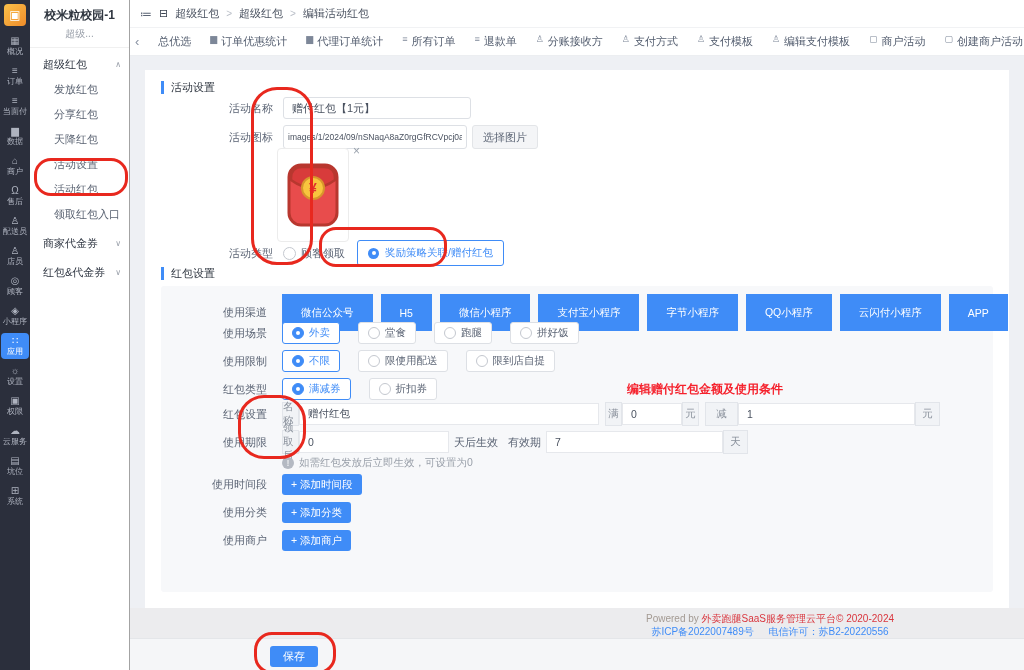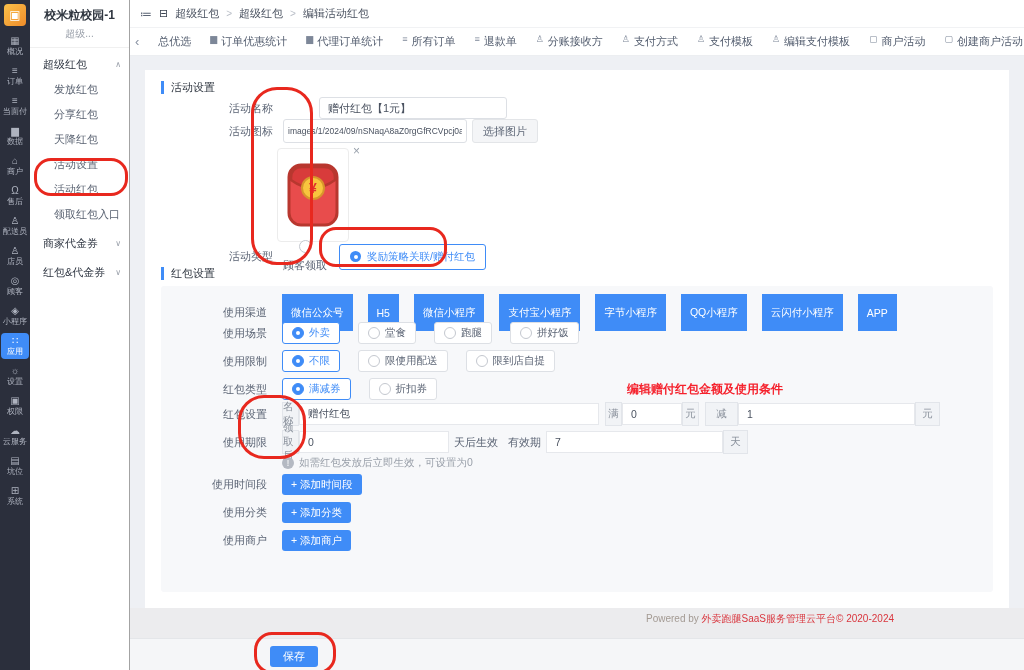--- a/index.html
+++ b/index.html
@@ -44,47 +44,47 @@
   .tab .tic{font-size:9px;color:#7d8798;}
 
   
   .card{position:absolute;left:145px;top:70px;width:864px;height:538px;background:#fff;z-index:1;}
   .sec-title{position:absolute;left:16px;display:flex;align-items:center;font-size:11px;
              font-weight:normal;color:#2f3640;}
   .sec-bar{width:3px;height:13px;background:#3f8cf7;margin-right:7px;}
   .sec1{top:10px;} .sec2{top:196px;}
   .frow{position:absolute;left:0;display:flex;align-items:center;padding-left:16px;}
   .flabel{width:112px;text-align:right;padding-right:10px;font-size:11px;color:#5c6575;flex:none;}
-  .row-name{top:27px;} .row-icon{top:49px;} .row-type{top:170px;}
+  .row-name{top:27px;} .row-icon{top:55px;} .row-type{top:170px;}
   .inp{height:20px;border:1px solid #dde0e5;border-radius:3px;font-size:11px;color:#4a5260;
        padding:0 8px;box-sizing:content-box;background:#fff;}
-  .name-inp{width:170px;margin-left:36px;}
+  .name-inp{width:170px;}
   .icon-inp{width:174px;font-size:8.5px;padding:0 4px;height:22px;}
   .choose-btn{margin-left:5px;height:24px;padding:0 10px;background:#f4f5f7;border:1px solid #e3e5e8;
               border-radius:3px;font-size:11px;color:#5c6575;cursor:pointer;}
   .preview{position:absolute;left:132px;top:78px;width:70px;height:92px;border:1px solid #ececec;
            border-radius:4px;background:#fff;display:flex;align-items:center;justify-content:center;}
   .close-x{position:absolute;left:208px;top:74px;font-size:12px;color:#98a0ab;cursor:pointer;}
-  .type-opt1{display:flex;align-items:center;gap:5px;font-size:11px;color:#5c6575;cursor:pointer;flex-direction:column;}
+  .type-opt1{display:flex;align-items:center;gap:5px;font-size:11px;color:#5c6575;cursor:pointer;}
   .radio-circ{width:11px;height:11px;border:1px solid #c4c8cf;border-radius:50%;background:#fff;flex:none;}
   .type-opt2{margin-left:12px;display:flex;align-items:center;gap:6px;height:24px;padding:0 10px;
              border:1px solid #3f8cf7;border-radius:3px;color:#3f8cf7;font-size:10.5px;background:#fff;cursor:pointer;}
   .radio-dot{width:11px;height:11px;border-radius:50%;background:#3f8cf7;position:relative;flex:none;}
   .radio-dot::after{content:"";position:absolute;left:3.5px;top:3.5px;width:4px;height:4px;
                     border-radius:50%;background:#fff;}
 
   
   .panel{position:absolute;left:16px;top:216px;width:832px;height:306px;background:#f7f8fa;border-radius:3px;}
   .prow{position:absolute;left:0;width:100%;display:flex;align-items:center;box-sizing:border-box;}
   .plabel{width:106px;text-align:right;padding-right:15px;font-size:11px;color:#5c6575;flex:none;}
   .pr-channel{top:8px;} .pr-scene{top:36px;} .pr-limit{top:64px;} .pr-ptype{top:92px;}
   .pr-config{top:116px;} .pr-period{top:144px;} .pr-note{top:170px;}
   .pr-time{top:188px;} .pr-cat{top:216px;} .pr-mer{top:244px;}
-  .chan{height:37px;padding:0 9px;background:#3f8cf7;color:#fff;font-size:10.5px;display:flex;
-        align-items:center;margin-right:15px;cursor:pointer;flex:none;}
+  .chan{height:37px;padding:0 19px;background:#3f8cf7;color:#fff;font-size:10.5px;display:flex;
+        align-items:center;margin-right:8px;cursor:pointer;flex:none;}
   .opt{display:flex;align-items:center;gap:5px;height:20px;padding:0 9px;border:1px solid #dde0e5;
        border-radius:3px;background:#fff;font-size:10.5px;color:#5c6575;margin-right:18px;cursor:pointer;flex:none;}
   .opt .rc{width:10px;height:10px;border:1px solid #c4c8cf;border-radius:50%;background:#fff;flex:none;position:relative;}
   .opt.sel{border-color:#3f8cf7;color:#3f8cf7;}
   .opt.sel .rc{background:#3f8cf7;border-color:#3f8cf7;}
   .opt.sel .rc::after{content:"";position:absolute;left:3px;top:3px;width:4px;height:4px;border-radius:50%;background:#fff;}
   .red-hint{margin-left:172px;font-size:12px;font-weight:bold;color:#f5222d;}
   .addon{height:24px;display:flex;align-items:center;justify-content:center;background:#f1f3f6;
          border:1px solid #e2e5ea;font-size:10.5px;color:#8a919c;box-sizing:border-box;flex:none;}
   .pi{height:22px;border:1px solid #e6e8ec;font-size:10.5px;color:#4a5260;padding:0 8px;
@@ -417,20 +417,24 @@
       <span class="plabel">使用商户</span>
       <button class="add-btn">+ 添加商户</button>
     </div>
   </div>
 </div>
 
 <div class="footer">
   <div class="f1">
     <span>Powered by </span><span class="red">外卖跑腿SaaS服务管理云平台© 2020-2024</span>
   </div>
+  <div class="f2">
+    <a>苏ICP备2022007489号</a>
+    <a>电信许可：苏B2-20220556</a>
+  </div>
 </div>
 
 <div class="bottom-bar">
   <button class="save-btn">保存</button>
 </div>
 
 <div class="ann ann1"></div>
 <div class="ann ann2"></div>
 <div class="ann ann3"></div>
 <div class="ann ann4"></div>

